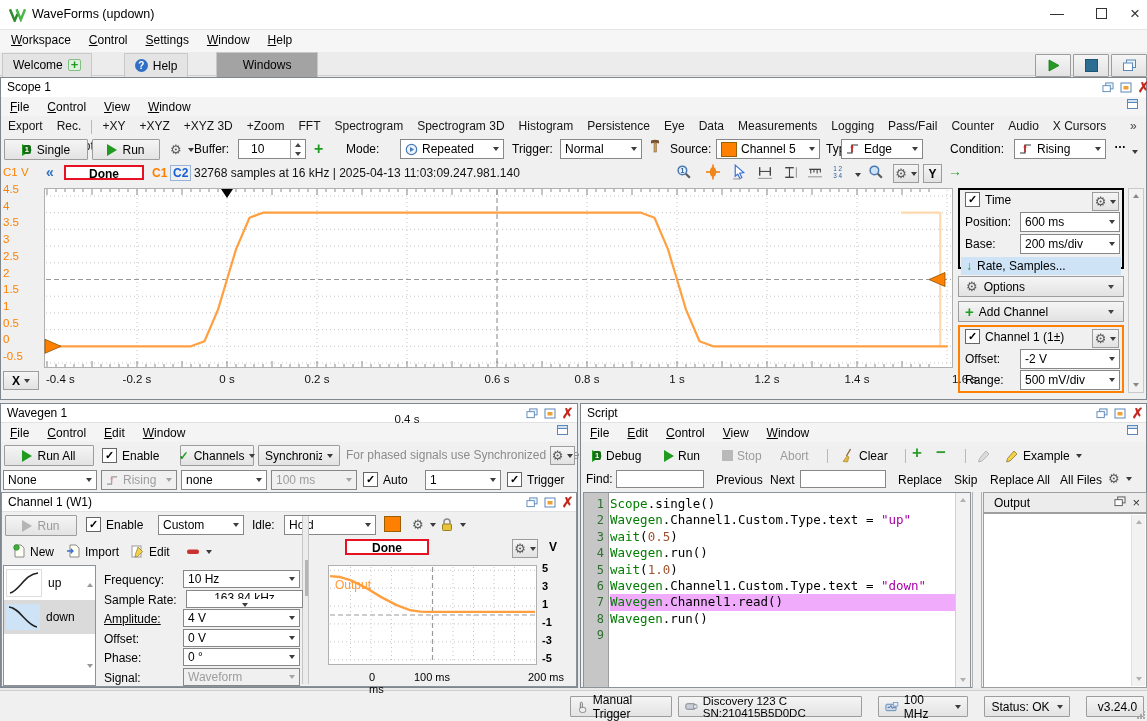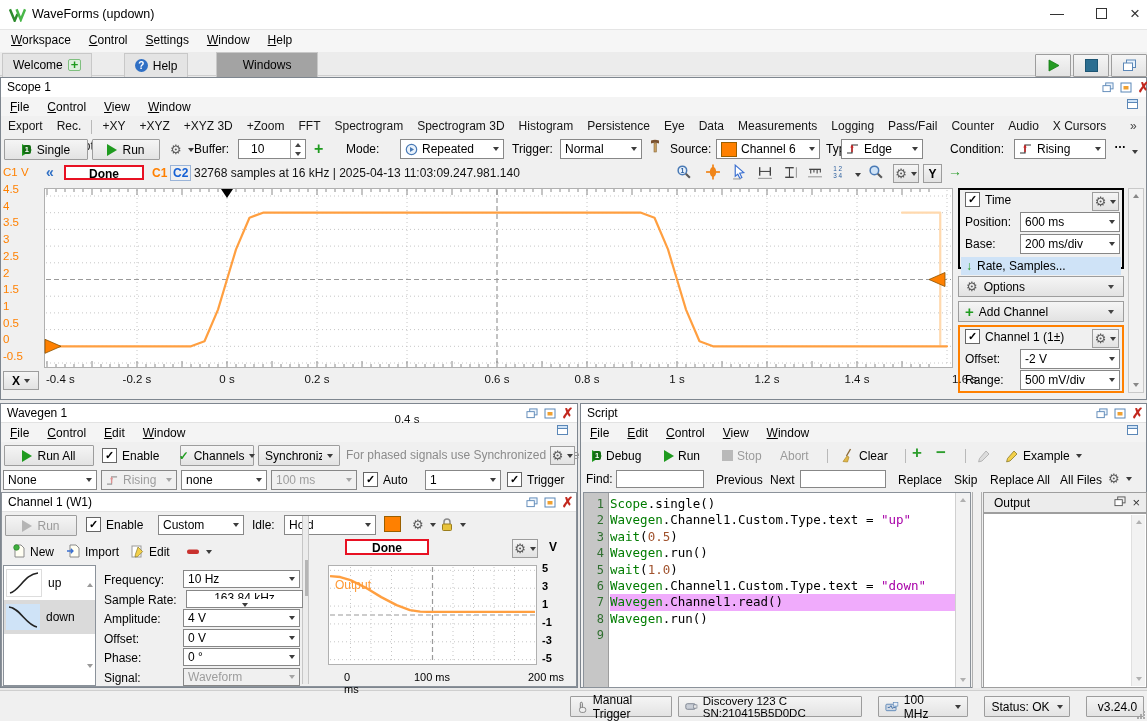--- a/index.html
+++ b/index.html
@@ -179,21 +179,21 @@
       <span class="cval">Normal</span>
       <span class="chev"></span>
     </span>
   <span class="ab" style="left:648px;top:138px"><svg width="14" height="16" viewBox="0 0 14 15">
         <path d="M3 2 Q7 0.5 11 2 L11 5 Q7 3.5 3 5 Z" fill="#7a5230"></path>
         <rect x="6" y="4.5" width="2.4" height="9" fill="#c9a063" stroke="#8a6a3a" stroke-width="0.6"></rect>
       </svg></span>
   <span class="ab lbl" style="left:670px;top:139px">Source:</span>
   <span class="ab combo" style="left:716px;top:139px;width:104px">
       <span class="swatch"></span>
-      <span class="cval">Channel 6</span>
+      <span class="cval">Channel 5</span>
       <span class="chev"></span>
     </span>
   <span class="ab lbl" style="left:826px;top:139px">Type:</span>
   <span class="ab combo" style="left:841px;top:139px;width:82px">
       <svg width="14" height="12" viewBox="0 0 14 12">
         <path d="M1 10 H6 V2 H12" fill="none" stroke="#333" stroke-width="1.2"></path>
         <path d="M6 9 V4" stroke="#cc2222" stroke-width="1.4"></path>
         <path d="M6 1.5 L4.3 4.5 H7.7 Z" fill="#cc2222"></path>
       </svg>
       <span class="cval">Edge</span>
@@ -972,34 +972,34 @@
     <div class="ab" style="position: absolute; left: 647px; top: 373px; width: 60px; text-align: center; font-size: 11.5px; color: rgb(17, 17, 17);">1 s</div>
     <div class="ab" style="position: absolute; left: 737px; top: 373px; width: 60px; text-align: center; font-size: 11.5px; color: rgb(17, 17, 17);">1.2 s</div>
     <div class="ab" style="position: absolute; left: 827px; top: 373px; width: 60px; text-align: center; font-size: 11.5px; color: rgb(17, 17, 17);">1.4 s</div>
     <div class="ab" style="position: absolute; left: 917px; top: 373px; width: 60px; text-align: right; font-size: 11.5px; color: rgb(17, 17, 17);">1.6 s</div>
     <div class="ab" style="position: absolute; left: 542px; top: 562.357px; font-size: 11px; font-weight: bold;">5</div>
     <div class="ab" style="position: absolute; left: 542px; top: 580.214px; font-size: 11px; font-weight: bold;">3</div>
     <div class="ab" style="position: absolute; left: 542px; top: 598.071px; font-size: 11px; font-weight: bold;">1</div>
     <div class="ab" style="position: absolute; left: 542px; top: 615.929px; font-size: 11px; font-weight: bold;">-1</div>
     <div class="ab" style="position: absolute; left: 542px; top: 633.786px; font-size: 11px; font-weight: bold;">-3</div>
     <div class="ab" style="position: absolute; left: 542px; top: 651.643px; font-size: 11px; font-weight: bold;">-5</div>
-    <div class="ab" style="position: absolute; left: 304px; top: 671px; width: 40px; text-align: left; font-size: 11px; padding-left: 40px;">0 ms</div>
+    <div class="ab" style="position: absolute; left: 329px; top: 671px; width: 40px; text-align: left; font-size: 11px; padding-left: 40px;">0 ms</div>
     <div class="ab" style="position: absolute; left: 405px; top: 671px; width: 54px; text-align: center; font-size: 11px;">100 ms</div>
     <div class="ab" style="position: absolute; left: 514px; top: 671px; width: 50px; text-align: right; font-size: 11px;">200 ms</div>
     <div class="ab lbl" style="left: 104px; top: 570px;">Frequency:</div>
     <span class="ab combo" style="left: 183px; top: 570px; width: 117px; height: 18px;">
       <span class="cval">10 Hz</span>
       <span class="chev"></span>
     </span>
     <div class="ab lbl" style="left: 104px; top: 589.5px;">Sample Rate:</div>
     <span class="ab combo" style="left: 186px; top: 589.5px; width: 117px; height: 18px; flex-direction: column;">
       <span class="cval">163.84 kHz</span>
       <span class="chev"></span>
     </span>
-    <div class="ab lbl" style="left: 104px; top: 609px;">Amplitude:</div>
+    <div class="ab lbl" style="left: 104px; top: 609px; text-decoration: underline;">Amplitude:</div>
     <span class="ab combo" style="left: 183px; top: 609px; width: 117px; height: 18px;">
       <span class="cval">4 V</span>
       <span class="chev"></span>
     </span>
     <div class="ab lbl" style="left: 104px; top: 628.5px;">Offset:</div>
     <span class="ab combo" style="left: 183px; top: 628.5px; width: 117px; height: 18px;">
       <span class="cval">0 V</span>
       <span class="chev"></span>
     </span>
     <div class="ab lbl" style="left: 104px; top: 648px;">Phase:</div>

